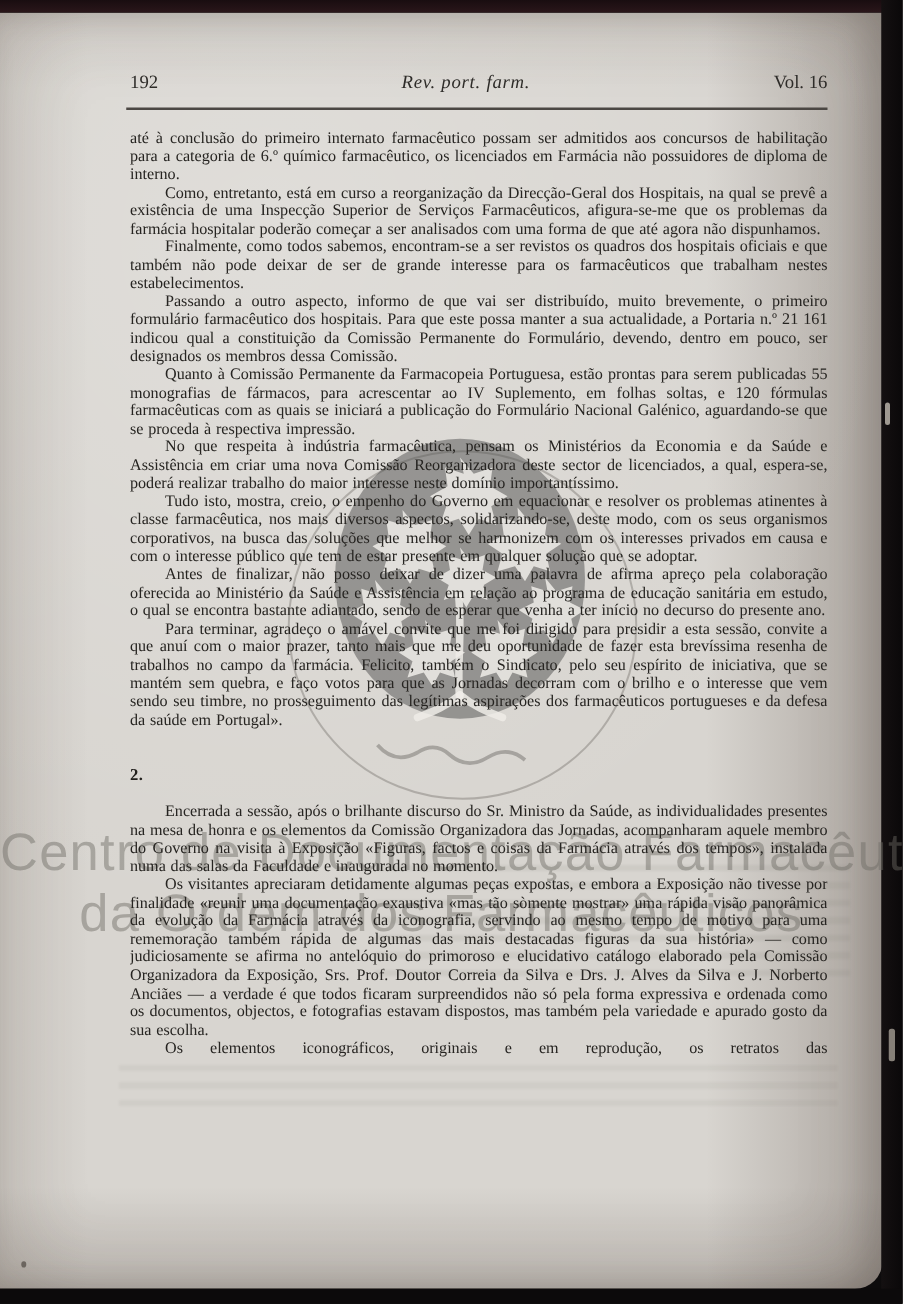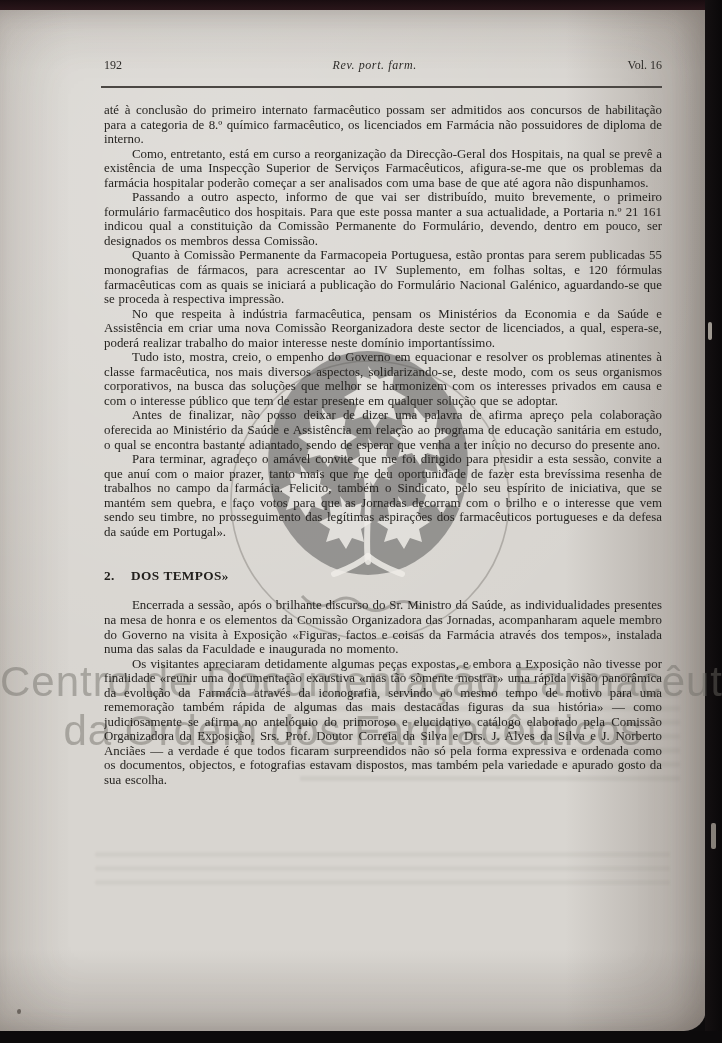--- a/index.html
+++ b/index.html
@@ -43,21 +43,21 @@
   
   .ghost{position:absolute;z-index:0;filter:blur(1px);
          background:repeating-linear-gradient(180deg, rgba(125,118,110,.10) 0 5px, rgba(0,0,0,0) 5px 14px);}
   .ghost-1{left:300px;top:682px;width:380px;height:96px;}
   .ghost-2{left:95px;top:842px;width:575px;height:34px;opacity:.8;}
 
   
   .content{position:absolute;left:0;top:0;width:706px;height:1021px;z-index:3;color:#262421;}
   .header{position:absolute;left:104px;top:49px;width:558px;display:flex;
           justify-content:space-between;align-items:flex-end;
-          font-size:12px;line-height:1;color:#2e2c29;}
+          font-size:15px;line-height:1;color:#2e2c29;}
   .journal{font-style:italic;letter-spacing:.6px;}
   .rule{position:absolute;left:101px;top:76px;width:561px;height:2px;background:#4b4743;}
 
   .bodytext{position:absolute;left:104px;top:93px;width:558px;height:918px;overflow:hidden;
             font-size:12.9px;line-height:14.55px;text-align:justify;word-spacing:.6px;}
   .bodytext p{margin:0;text-indent:28px;}
   .bodytext p.noindent{text-indent:0;}
 
   .heading{margin:27px 0 13px 0;display:flex;font-weight:bold;font-size:13.3px;
            line-height:19px;letter-spacing:.35px;color:#22201d;}
@@ -101,38 +101,39 @@
 
     <div class="content">
       <div class="header">
         <span>192</span>
         <span class="journal">Rev. port. farm.</span>
         <span>Vol. 16</span>
       </div>
       <div class="rule"></div>
 
       <div class="bodytext">
-        <p class="noindent">até à conclusão do primeiro internato farmacêutico possam ser admitidos aos concursos de habilitação para a categoria de 8.º químico farmacêutico, os licenciados em Farmácia não possuidores de diploma de interno.</p>
-        <p>Como, entretanto, está em curso a reorganização da Direcção-Geral dos Hospitais, na qual se prevê a existência de uma Inspecção Superior de Serviços Farmacêuticos, afigura-se-me que os problemas da farmácia hospitalar poderão começar a ser analisados com uma base de que até agora não dispunhamos.</p>
+        <p class="noindent">até à conclusão do primeiro internato farmacêutico possam ser admitidos aos concursos de habilitação para a categoria de 6.º químico farmacêutico, os licenciados em Farmácia não possuidores de diploma de interno.</p>
+        <p>Como, entretanto, está em curso a reorganização da Direcção-Geral dos Hospitais, na qual se prevê a existência de uma Inspecção Superior de Serviços Farmacêuticos, afigura-se-me que os problemas da farmácia hospitalar poderão começar a ser analisados com uma forma de que até agora não dispunhamos.</p>
+        <p>Finalmente, como todos sabemos, encontram-se a ser revistos os quadros dos hospitais oficiais e que também não pode deixar de ser de grande interesse para os farmacêuticos que trabalham nestes estabelecimentos.</p>
         <p>Passando a outro aspecto, informo de que vai ser distribuído, muito brevemente, o primeiro formulário farmacêutico dos hospitais. Para que este possa manter a sua actualidade, a Portaria n.º 21 161 indicou qual a constituição da Comissão Permanente do Formulário, devendo, dentro em pouco, ser designados os membros dessa Comissão.</p>
         <p>Quanto à Comissão Permanente da Farmacopeia Portuguesa, estão prontas para serem publicadas 55 monografias de fármacos, para acrescentar ao IV Suplemento, em folhas soltas, e 120 fórmulas farmacêuticas com as quais se iniciará a publicação do Formulário Nacional Galénico, aguardando-se que se proceda à respectiva impressão.</p>
         <p>No que respeita à indústria farmacêutica, pensam os Ministérios da Economia e da Saúde e Assistência em criar uma nova Comissão Reorganizadora deste sector de licenciados, a qual, espera-se, poderá realizar trabalho do maior interesse neste domínio importantíssimo.</p>
         <p>Tudo isto, mostra, creio, o empenho do Governo em equacionar e resolver os problemas atinentes à classe farmacêutica, nos mais diversos aspectos, solidarizando-se, deste modo, com os seus organismos corporativos, na busca das soluções que melhor se harmonizem com os interesses privados em causa e com o interesse público que tem de estar presente em qualquer solução que se adoptar.</p>
         <p>Antes de finalizar, não posso deixar de dizer uma palavra de afirma apreço pela colaboração oferecida ao Ministério da Saúde e Assistência em relação ao programa de educação sanitária em estudo, o qual se encontra bastante adiantado, sendo de esperar que venha a ter início no decurso do presente ano.</p>
         <p>Para terminar, agradeço o amável convite que me foi dirigido para presidir a esta sessão, convite a que anuí com o maior prazer, tanto mais que me deu oportunidade de fazer esta brevíssima resenha de trabalhos no campo da farmácia. Felicito, também o Sindicato, pelo seu espírito de iniciativa, que se mantém sem quebra, e faço votos para que as Jornadas decorram com o brilho e o interesse que vem sendo seu timbre, no prosseguimento das legítimas aspirações dos farmacêuticos portugueses e da defesa da saúde em Portugal».</p>
 
         <div class="heading">
           <span class="hnum">2.</span>
           <span class="htitle">
-            <span style="display:block">DOS TEMPOS»</span>
           </span>
         </div>
 
         <p>Encerrada a sessão, após o brilhante discurso do Sr. Ministro da Saúde, as individualidades presentes na mesa de honra e os elementos da Comissão Organizadora das Jornadas, acompanharam aquele membro do Governo na visita à Exposição «Figuras, factos e coisas da Farmácia através dos tempos», instalada numa das salas da Faculdade e inaugurada no momento.</p>
         <p>Os visitantes apreciaram detidamente algumas peças expostas, e embora a Exposição não tivesse por finalidade «reunir uma documentação exaustiva «mas tão sòmente mostrar» uma rápida visão panorâmica da evolução da Farmácia através da iconografia, servindo ao mesmo tempo de motivo para uma rememoração também rápida de algumas das mais destacadas figuras da sua história» — como judiciosamente se afirma no antelóquio do primoroso e elucidativo catálogo elaborado pela Comissão Organizadora da Exposição, Srs. Prof. Doutor Correia da Silva e Drs. J. Alves da Silva e J. Norberto Anciães — a verdade é que todos ficaram surpreendidos não só pela forma expressiva e ordenada como os documentos, objectos, e fotografias estavam dispostos, mas também pela variedade e apurado gosto da sua escolha.</p>
+        <p class="last-line-justified">Os elementos iconográficos, originais e em reprodução, os retratos das</p>
       </div>
     </div>
 
     <div class="speck"></div>
   </div>
 
   <div class="edge-top"></div>
   <div class="edge-right"></div>
   <div class="edge-bottom"></div>
   <div class="scratch-1"></div>

